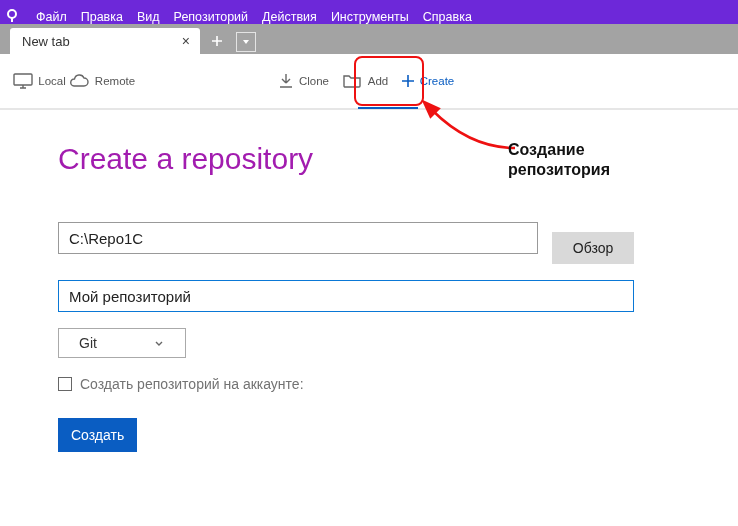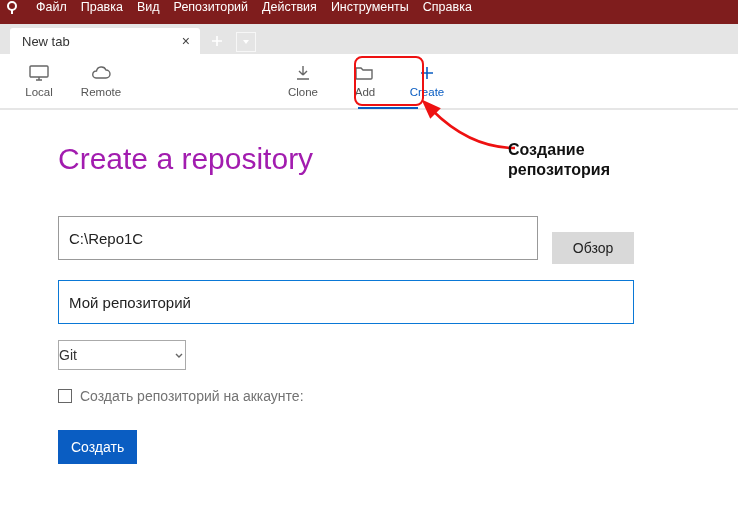--- a/index.html
+++ b/index.html
@@ -8,39 +8,39 @@
     font-family: "Segoe UI", Tahoma, sans-serif;
     font-size: 13px;
     color: #222;
     background: #fff;
     width: 738px;
     height: 526px;
     position: relative;
     overflow: hidden;
   }
   .titlebar {
-    background: #7f1d1d;
+    background: #6d28d9;
     color: #fff;
     height: 24px;
     display: flex;
-    align-items: flex-start;
+    align-items: flex-end;
     padding: 0 4px;
     gap: 10px;
     font-size: 12.5px;
   }
   .app-icon {
     width: 16px; height:16px;
     display:flex;align-items:center;justify-content:center;
     margin-right:6px;
   }
   .app-icon svg{display:block;}
   .menu-items{display:flex;gap:14px;}
   .menu-items span{cursor:default;}
   .tabbar {
-    background:#e5e5e5;
+    background:#a3a3a3;
     height:30px;
     display:flex;
     align-items:flex-end;
     padding-left:10px;
     gap:6px;
     text-align:center;
   }
   .tab {
     background:#fff;
     border-top-left-radius:3px;
@@ -68,21 +68,21 @@
     background:#fff;
     height:56px;
     display:flex;
     align-items:center;
     padding:0 8px;
     border-bottom:2px solid #e6e6e6;
     gap:0;
     position:relative;
   }
   .tool{
-    display:flex;flex-direction:column;align-items:center;justify-content:center;
+    display:flex;flex-direction:row;align-items:center;justify-content:center;
     width:62px;height:48px;color:#555;font-size:11.5px;
     gap:4px;cursor:default;
   }
   .tool .ticon{height:18px;display:flex;align-items:center;justify-content:center;}
   .tool .ticon svg{display:block;stroke:#666;}
   .tool.create{color:#0a5dc2;}
   .tool.create .ticon svg{stroke:#0a5dc2;}
   .tool-gap{width:140px;}
   .create-box{
     position:absolute;
@@ -110,33 +110,33 @@
     position:relative;
   }
   h1.title{
     font-weight:300;
     font-size:30px;
     color:#a21caf;
     margin:0 0 36px 0;
   }
   .row{display:flex;align-items:center;gap:14px;margin-bottom:16px;}
   .textfield{
-    height:44px;border:1px solid #999;padding:0 10px;font-size:15px;
+    height:32px;border:1px solid #999;padding:0 10px;font-size:15px;
     font-family:inherit;outline:none;background:#fff;color:#222;
   }
   .path-input{width:480px;}
   .name-input{width:576px;border:1px solid #0a78d6;}
   .browse-btn{
     height:32px;width:82px;border:none;background:#d9d9d9;color:#222;
     font-size:14px;font-family:inherit;cursor:default;margin-top:20px;
   }
   .select{
     height:30px;width:128px;border:1px solid #aaa;background:#fff;
     display:flex;align-items:center;justify-content:space-between;
-    padding:0 0;font-size:14px;color:#333;
+    padding:0 20px;font-size:14px;color:#333;
   }
   .select .chev svg{display:block;stroke:#666;}
   .checkbox-row{display:flex;align-items:center;gap:8px;margin:18px 0 26px 0;font-size:14px;color:#737373;}
   .checkbox{
     width:14px;height:14px;border:1px solid #666;background:#fff;display:inline-block;
   }
   .primary-btn{
     background:#0a5dc2;color:#fff;border:none;height:34px;
     padding:0 13px;font-size:14px;font-family:inherit;cursor:default;
   }

